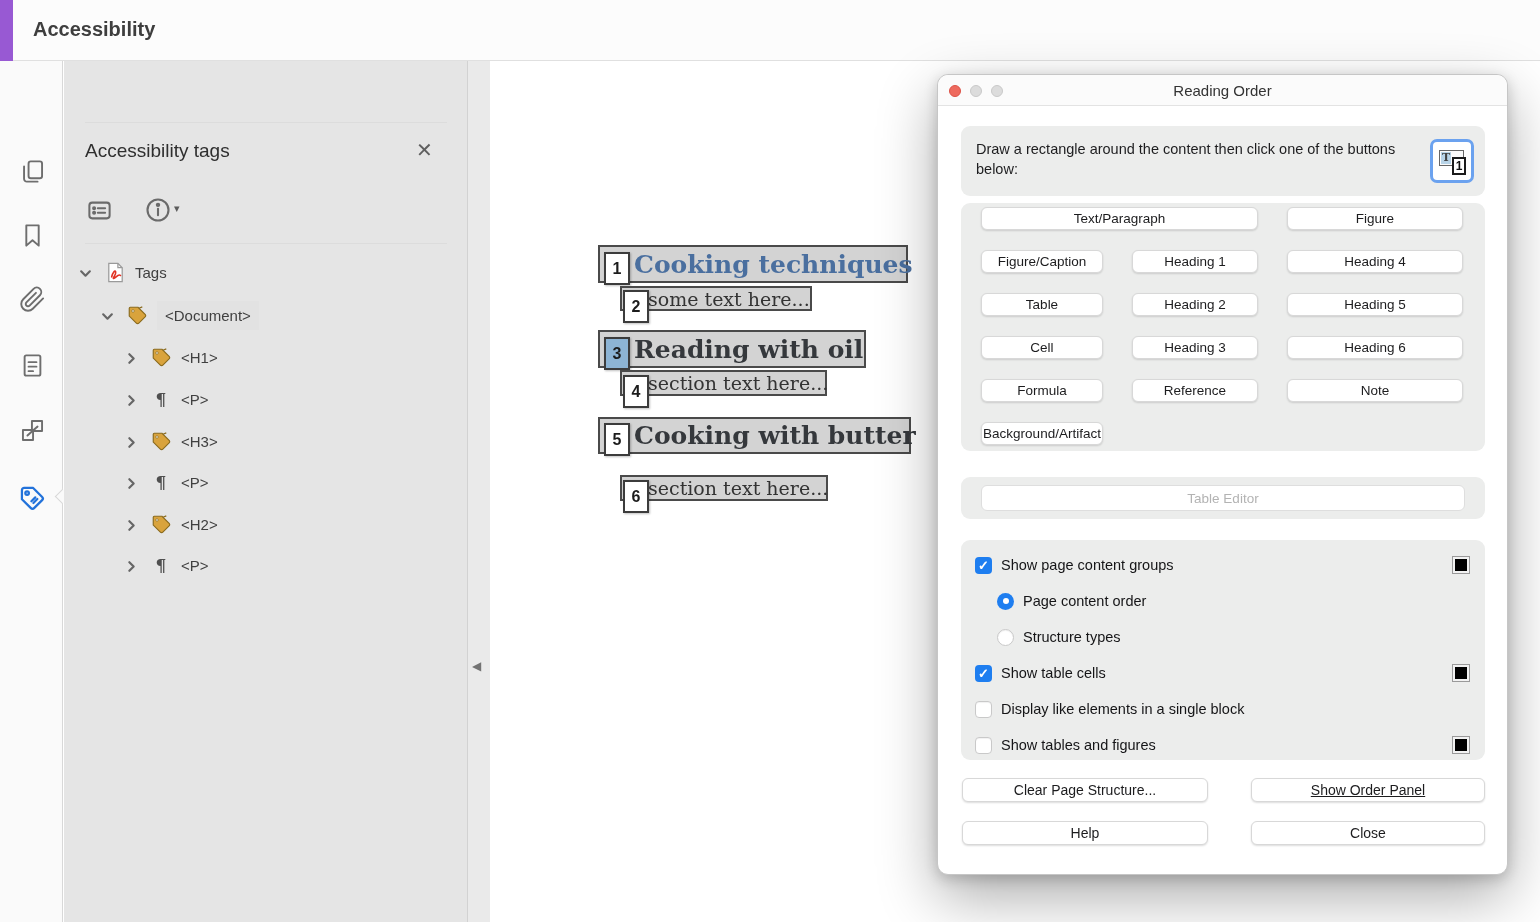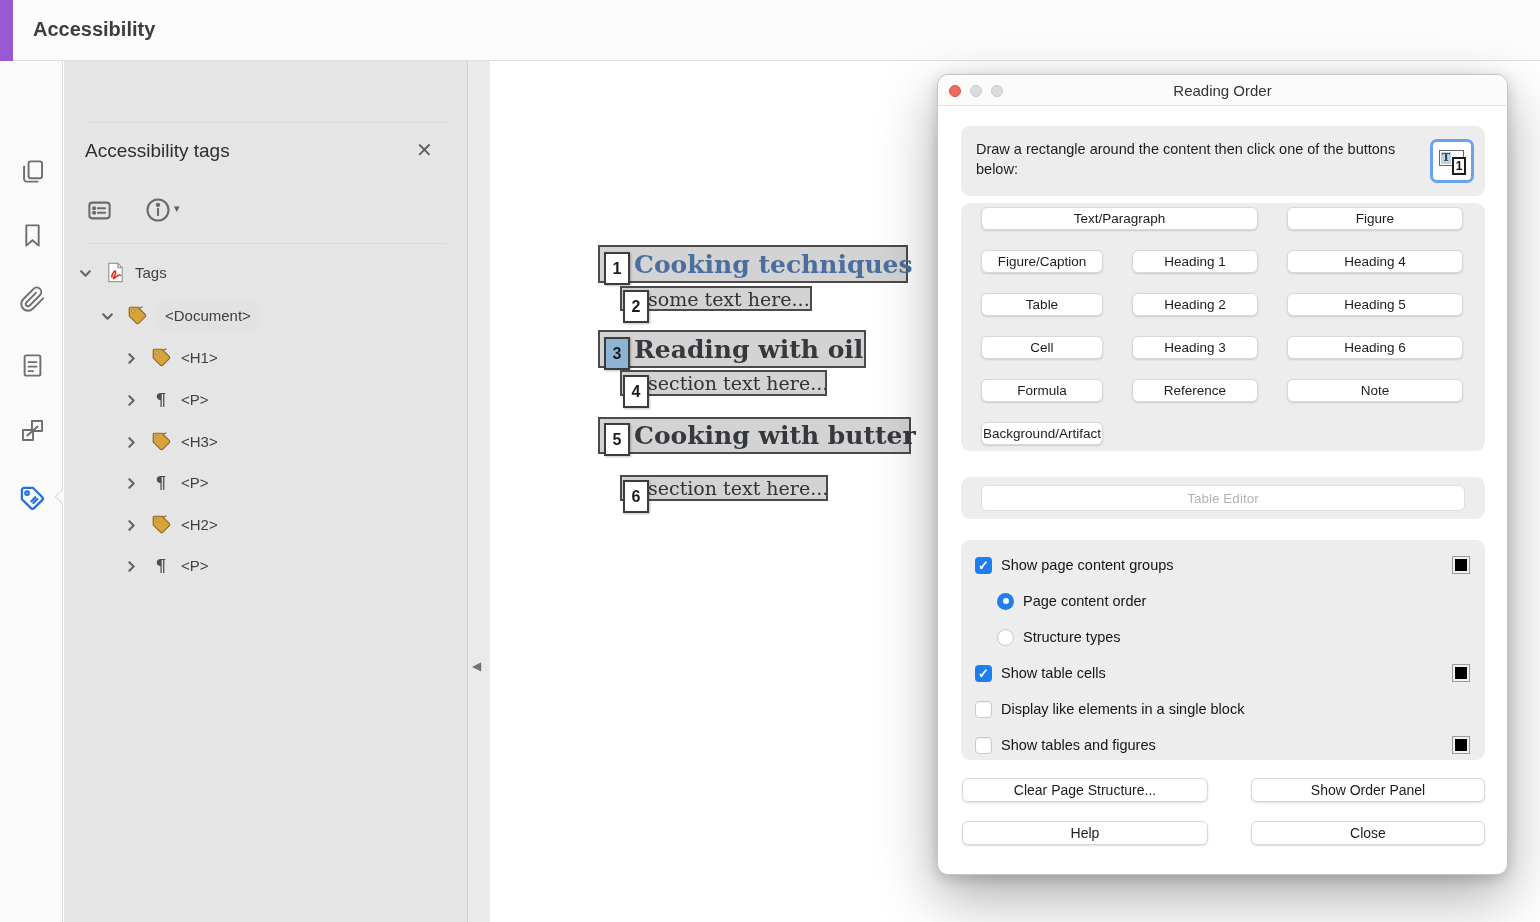--- a/index.html
+++ b/index.html
@@ -84,21 +84,21 @@
   .cbox.on { background:#1e7ef0; color:#fff; font-size:13px; font-weight:bold; text-align:center; line-height:17px; }
   .cbox.off { background:#fff; border:1px solid #c9c9c9; box-shadow:inset 0 1px 1px rgba(0,0,0,.06); }
   .rad { width:17px; height:17px; border-radius:50%; margin-right:9px; flex:0 0 17px; cursor:pointer; }
   .rad.on { background:#1e7ef0; position:relative; }
   .rad.on::after { content:""; position:absolute; left:5.5px; top:5.5px; width:6px; height:6px; border-radius:50%; background:#fff; }
   .rad.off { background:#fff; border:1px solid #c9c9c9; box-shadow:inset 0 1px 1px rgba(0,0,0,.06); }
   .swatch { margin-left:auto; width:18px; height:18px; background:#000; border:1px solid #9a9a9a; box-shadow:inset 0 0 0 2px #f2f2f2; cursor:pointer; }
 
   .fbtn { position:absolute; height:24px; background:#fff; border:1px solid #d8d8d8; border-radius:6px; box-shadow:0 1px 2px rgba(0,0,0,.14); font-size:14px; color:#1c1c1e; display:flex; align-items:center; justify-content:center; cursor:pointer; }
   .fb-clear { left:24px; top:703px; width:246px; }
-  .fb-order { left:313px; top:703px; width:234px; }
+  .fb-order { left:313px; top:703px; width:234px;text-decoration:underline; }
   .fb-help  { left:24px; top:746px; width:246px; }
   .fb-close { left:313px; top:746px; width:234px; }
 </style>
 </head>
 <body>
 
 <div id="app">
 
   <div class="header">
     <div class="accent"></div>

